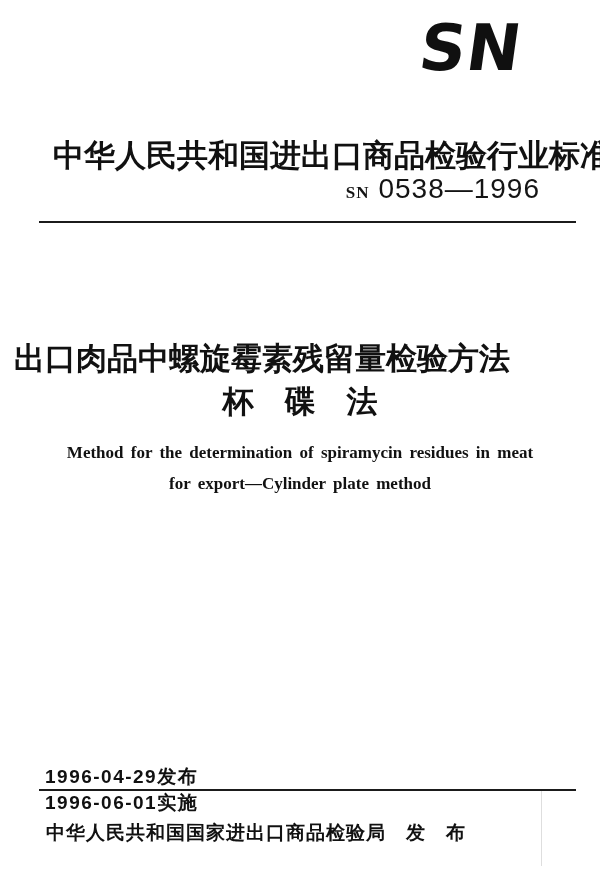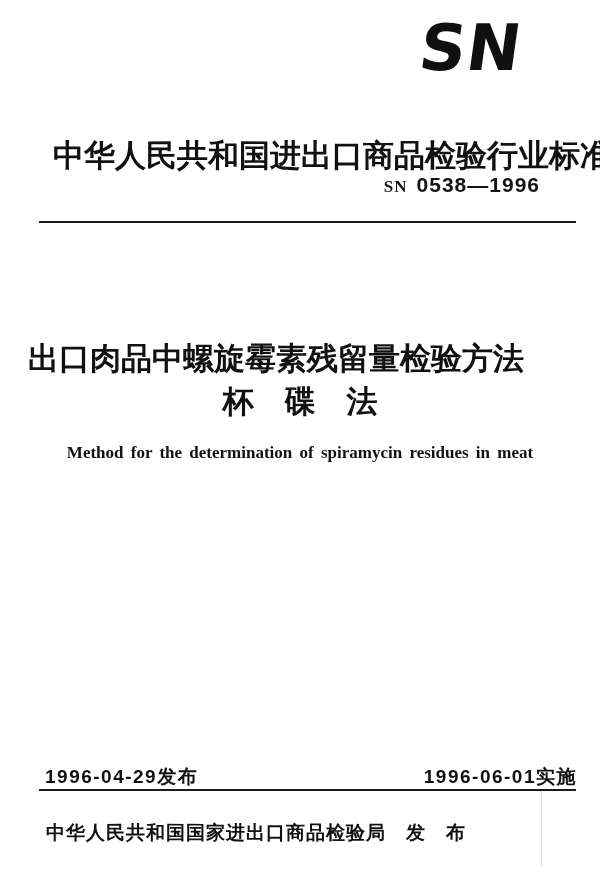--- a/index.html
+++ b/index.html
@@ -55,42 +55,42 @@
     align-items: baseline;
     gap: 9px;
   }
   .std-prefix {
     font-family: "Liberation Serif", serif;
     font-weight: bold;
     font-size: 17px;
     letter-spacing: 1px;
   }
   .std-digits {
-    font-size: 21px;
+    font-size: 28px;
     letter-spacing: 1px;
-    font-weight: 700;
+    font-weight: 400;
   }
 
   .rule {
     position: absolute;
     left: 39px;
     width: 537px;
     height: 2px;
     background: #1b1b1b;
   }
   .rule-top { top: 221px; }
   .rule-bottom { top: 789px; }
 
   
   .cn-title-1 {
     position: absolute;
     top: 338px;
     left: 0;
     width: 524px;
-    text-align: right;
+    text-align: center;
     font-size: 31px;
     font-weight: bold;
     white-space: nowrap;
     color: #111;
   }
   .cn-title-2 {
     position: absolute;
     top: 381px;
     left: 0;
     width: 600px;
@@ -121,20 +121,21 @@
     position: absolute;
     top: 764px;
     left: 45px;
     right: 23px;
     display: flex;
     justify-content: space-between;
     font-size: 19px;
     font-weight: 600;
     letter-spacing: 1.5px;
     color: #111;
+    flex-direction: column;
   }
 
   
   .publisher {
     position: absolute;
     top: 820px;
     left: 0;
     width: 512px;
     text-align: center;
     font-size: 19px;
@@ -168,20 +169,21 @@
   </div>
 
   <div class="rule rule-top"></div>
 
   <div class="cn-title-1">出口肉品中螺旋霉素残留量检验方法</div>
 
   <div class="cn-title-2">杯　碟　法</div>
 
   <div class="en-title-1">Method for the determination of spiramycin residues in meat</div>
 
+  <div class="en-title-2">for export—Cylinder plate method</div>
 
   <div class="dates">
     <span>1996-04-29发布</span>
     <span>1996-06-01实施</span>
   </div>
 
   <div class="rule rule-bottom"></div>
 
   <div class="publisher">中华人民共和国国家进出口商品检验局　发　布</div>
 

